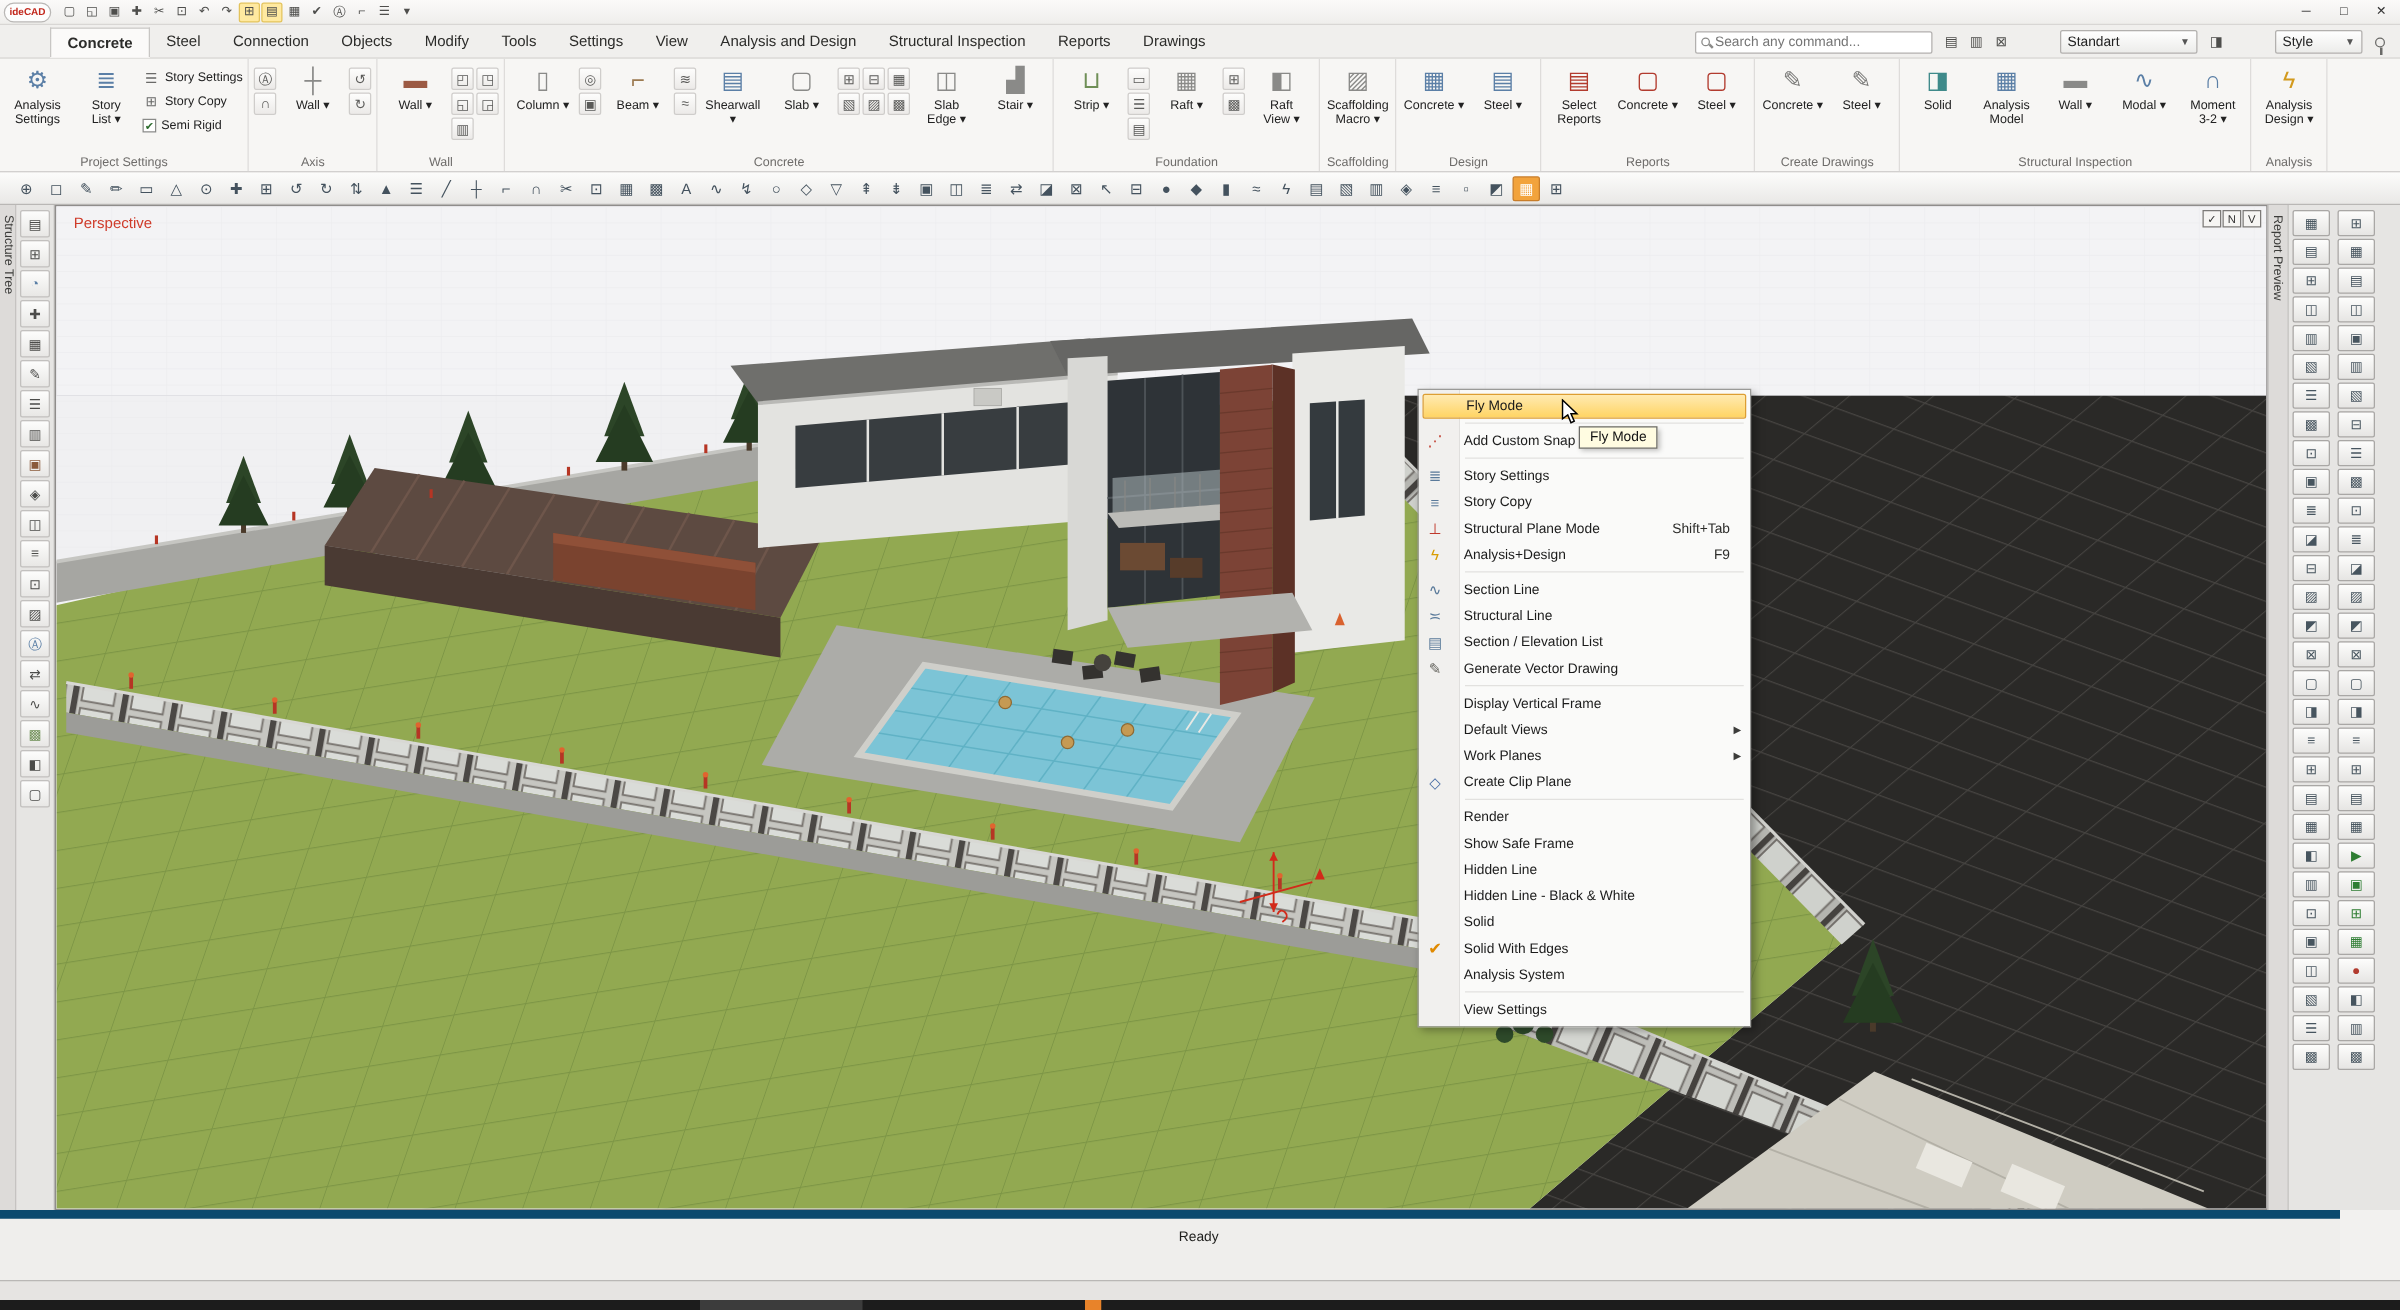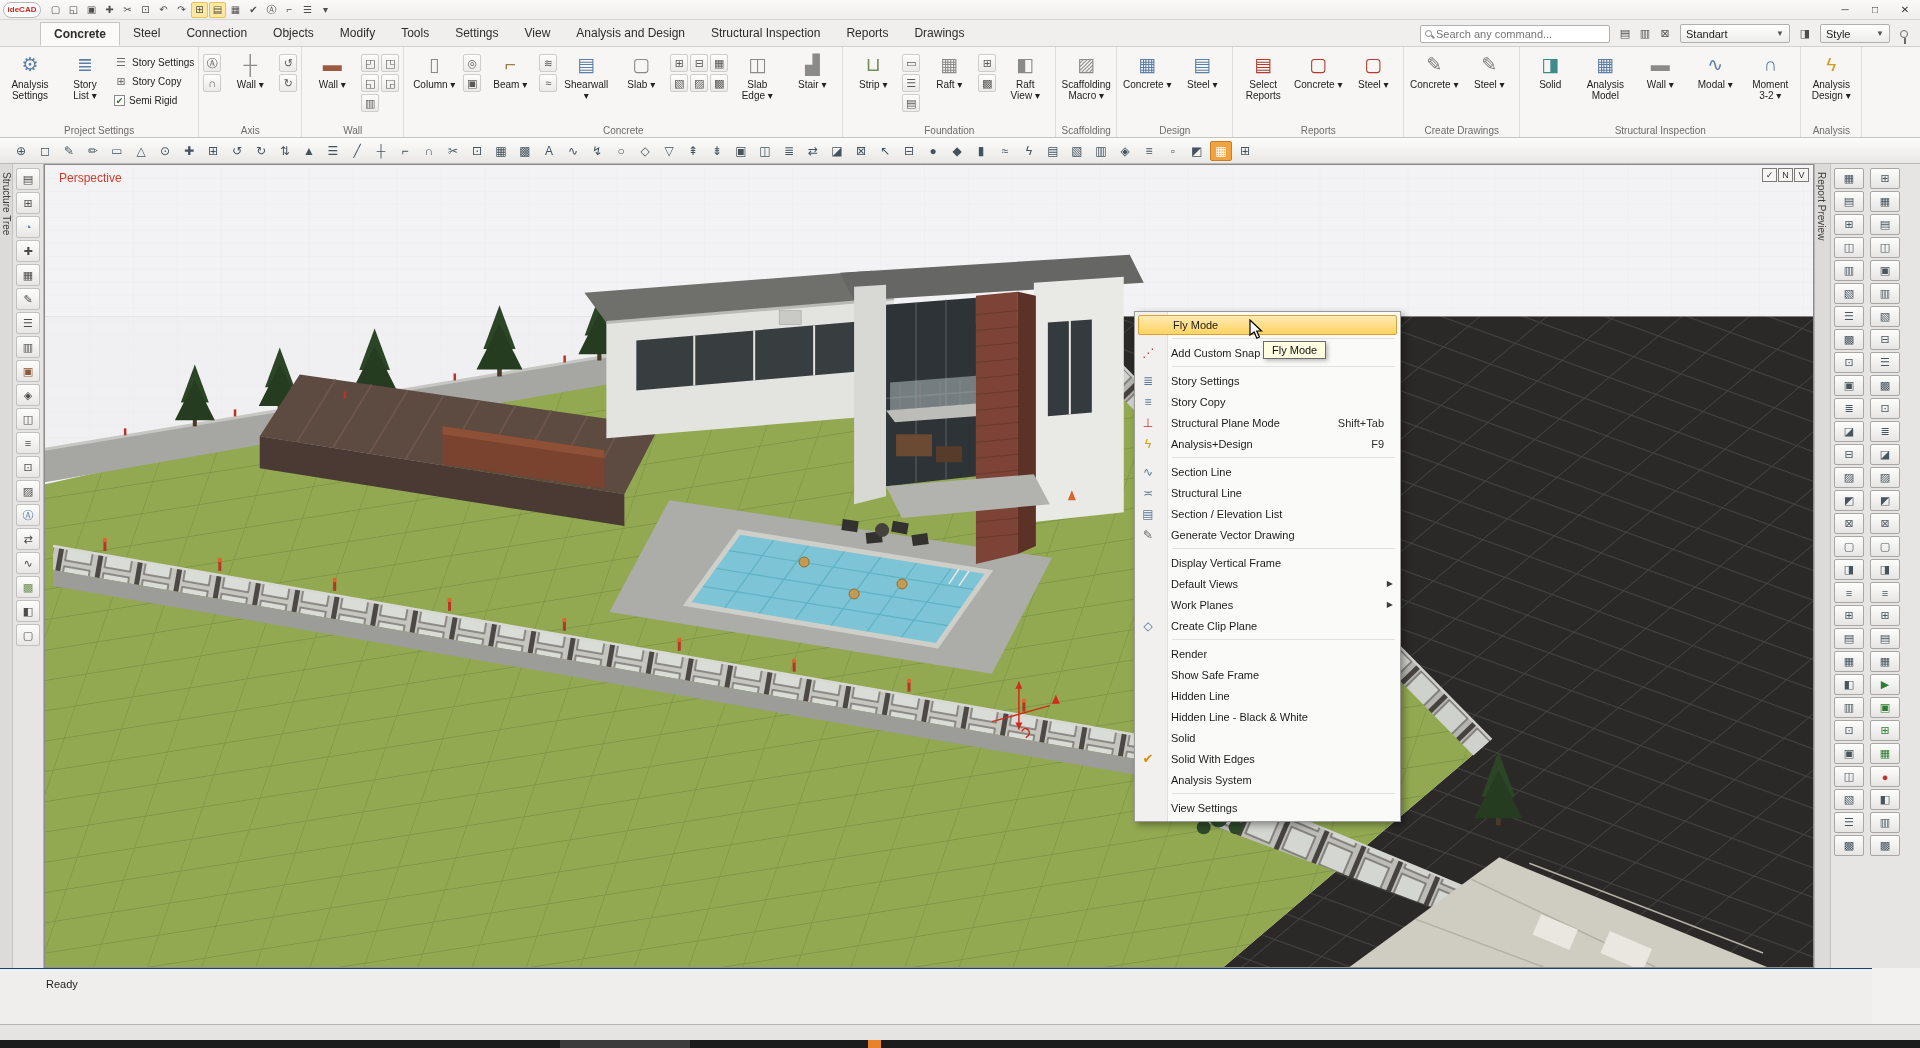--- a/index.html
+++ b/index.html
@@ -21,21 +21,21 @@
   .tabbar { position:absolute; left:0; top:20px; width:1920px; height:27px; background:#f0efed; border-bottom:1px solid #d2d0ce; display:flex; align-items:flex-end; }
   .tabs { display:flex; height:24px; margin-left:40px; }
   .tab { padding:0 13px; line-height:23px; font-size:12px; color:#2c2c2a; white-space:nowrap; }
   .tab.active { background:#fbfaf9; border:1px solid #c8c6c4; border-bottom:1px solid #fbfaf9; font-weight:bold; }
   .tab-right { margin-left:auto; display:flex; align-items:center; gap:6px; padding:0 8px 3px 0; }
   .searchbox { width:190px; height:18px; border:1px solid #b2b0ae; background:#fff; border-radius:2px; display:flex; align-items:center; padding:0 4px; gap:4px; }
   .mag { width:7px; height:7px; border:1.5px solid #8a8a88; border-radius:50%; position:relative; flex:none; }
   .mag::after { content:''; position:absolute; width:4px; height:1.5px; background:#8a8a88; right:-4px; bottom:-1px; transform:rotate(45deg); }
   .searchbox input { border:none; outline:none; width:100%; font-size:11px; color:#555; font-family:inherit; background:transparent; }
   .miniicon { width:18px; height:18px; border:1px solid transparent; font-size:11px; color:#4e4e4c; display:flex; align-items:center; justify-content:center; }
-  .combo { height:19px; min-width:110px; border:1px solid #b2b0ae; background:linear-gradient(#fff,#ececea); border-radius:2px; display:flex; align-items:center; font-size:11px; color:#222; padding:0 5px; gap:14px; }
+  .combo { height:19px; min-width:110px; border:1px solid #b2b0ae; background:linear-gradient(#fff,#ececea); border-radius:2px; display:flex; align-items:center; font-size:11px; color:#222; padding:0 5px; gap:14px;margin-left:32px; }
   .combo .arr { margin-left:auto; font-size:8px; color:#555; }
   .pin { width:8px; height:8px; border:1.5px solid #6a6a68; border-radius:50%; position:relative; margin:0 4px; }
   .pin::after { content:''; position:absolute; width:1.5px; height:6px; background:#6a6a68; left:3px; top:7px; }
 
   
   .ribbon { position:absolute; left:0; top:47px; width:1920px; height:91px; background:#f7f6f4; border-bottom:1px solid #c6c4c2; display:flex; overflow:hidden; }
   .rgroup { position:relative; border-right:1px solid #dedcda; padding:2px 4px 15px 4px; flex:none; }
   .gcontent { display:flex; align-items:flex-start; gap:3px; height:72px; }
   .glabel { position:absolute; bottom:1px; left:0; right:0; text-align:center; font-size:10px; color:#6e6c6a; white-space:nowrap; }
   .bigbtn { width:52px; min-height:68px; display:flex; flex-direction:column; align-items:center; border:1px solid transparent; border-radius:2px; }
@@ -79,21 +79,21 @@
   .mshort { margin-left:auto; padding-right:16px; font-size:11px; color:#2c2c2a; }
   .marrow { margin-left:auto; padding-right:7px; font-size:8px; color:#3c3c3a; }
   .mitem.hl { background:linear-gradient(#ffeab2,#ffd463); border:1px solid #dd9e33; border-radius:2px; margin:0 3px; height:20px; }
   .mitem.hl .mgut { width:24px; }
   .msep { height:1px; background:#e2e1df; margin:3px 5px 3px 37px; }
 
   .tooltip { position:absolute; left:1218px; top:176px; background:#fffce1; border:1px solid #6a6a68; padding:2px 8px; font-size:11px; color:#111; z-index:30; box-shadow:2px 2px 4px rgba(0,0,0,.25); white-space:nowrap; }
   .cursor { position:absolute; left:1204px; top:154px; z-index:40; }
 
   
-  .statusarea { position:absolute; left:0; top:968px; width:1872px; height:56px; background:#efeeec; border-top:1px solid #0c4a6e; padding:8px 0 0 46px; }
+  .statusarea { position:absolute; left:0; top:968px; width:1872px; height:56px; background:#efeeec; border-top:7px solid #0c4a6e; padding:8px 0 0 46px;text-align:center; }
   .statusline { font-size:11px; color:#1e1e1c; line-height:14px; }
   .bottombar { position:absolute; left:0; top:1024px; width:1920px; height:16px; background:#e6e4e2; border-top:1px solid #b9b7b5; display:flex; font-size:11px; color:#1e1e1c; }
   .bcell { border-right:1px solid #b9b7b5; display:flex; align-items:center; padding:0 8px; height:100%;margin-top:48px; }
   .bcell.grow { flex:1; }
   .bcell.c { justify-content:center; }
   .taskstrip { position:absolute; left:0; top:1040px; width:1920px; height:8px; background:#1c1c1c; }
   .taskstrip .seg1 { position:absolute; left:560px; top:0; width:130px; height:8px; background:#3c3c3c; }
   .taskstrip .seg2 { position:absolute; left:868px; top:0; width:13px; height:8px; background:#e8832a; }
 </style>
 </head>

